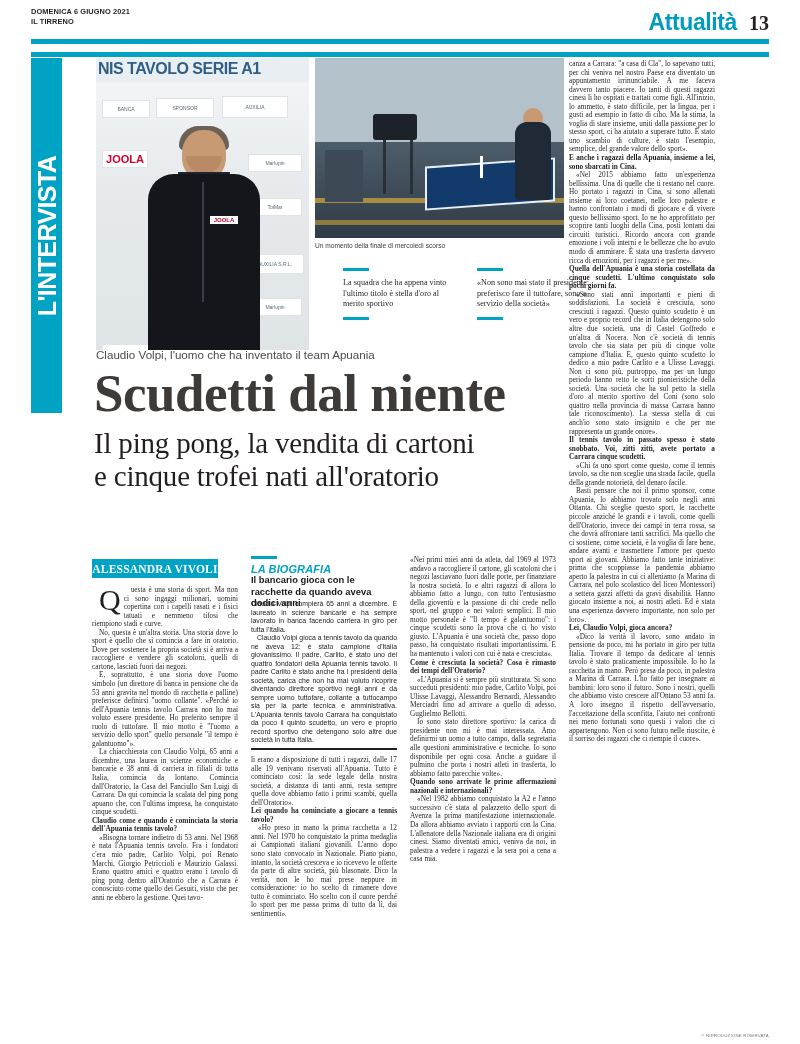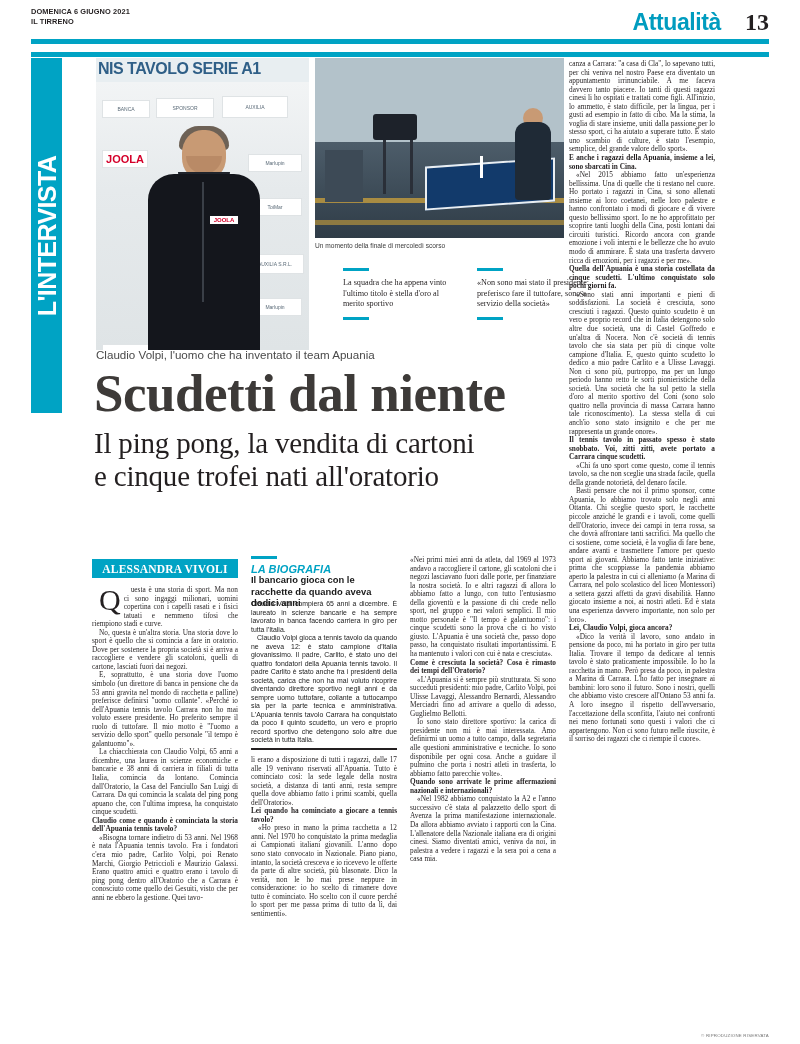--- a/index.html
+++ b/index.html
@@ -19,21 +19,21 @@
     font-weight:bold;font-size:7.4px;letter-spacing:.1px;
     color:#231f20;line-height:9.6px;text-transform:uppercase;
   }
   .mast-right{position:absolute;right:0;top:2px;display:flex;align-items:baseline;gap:12px;}
   .mast-section{
     font-family:"Liberation Sans", sans-serif;
     font-weight:bold;font-size:23px;color:#009cbf;letter-spacing:-.4px;
   }
   .mast-pagenum{
     font-family:"Liberation Serif", serif;
-    font-weight:bold;font-size:24px;color:#231f20;margin-left:12px;
+    font-weight:bold;font-size:20px;color:#231f20;
   }
   .rule-teal{position:absolute;background:#00a3c4;}
 
   
   .vbanner{
     position:absolute;left:31px;top:58px;width:31px;height:355px;
     background:#00a3c4;
   }
   .vbanner span{
     position:absolute;left:50%;top:50%;
@@ -124,21 +124,21 @@
     font-size:53px;line-height:56px;color:#3d3a38;letter-spacing:-.5px;
   }
   .subhead{
     position:absolute;left:94px;top:427px;width:480px;
     font-family:"Liberation Serif", serif;
     font-size:29px;line-height:33px;color:#231f20;letter-spacing:-.2px;
   }
 
   
   .byline{
-    position:absolute;left:92px;top:559px;width:146px;height:19px;
+    position:absolute;left:92px;top:559px;width:126px;height:19px;
     background:#00a3c4;color:#ffffff;
     font-family:"Liberation Serif", serif;font-weight:bold;font-size:11.5px;
     display:flex;align-items:center;justify-content:center;letter-spacing:.2px;
   }
 
   
   .col{position:absolute;width:146px;font-size:7.3px;line-height:8.55px;text-align:justify;}
   .col p{margin:0 0 0 0;text-indent:7px;}
   .col p.noind{text-indent:0;}
   .col p.q{font-weight:bold;text-indent:0;}

